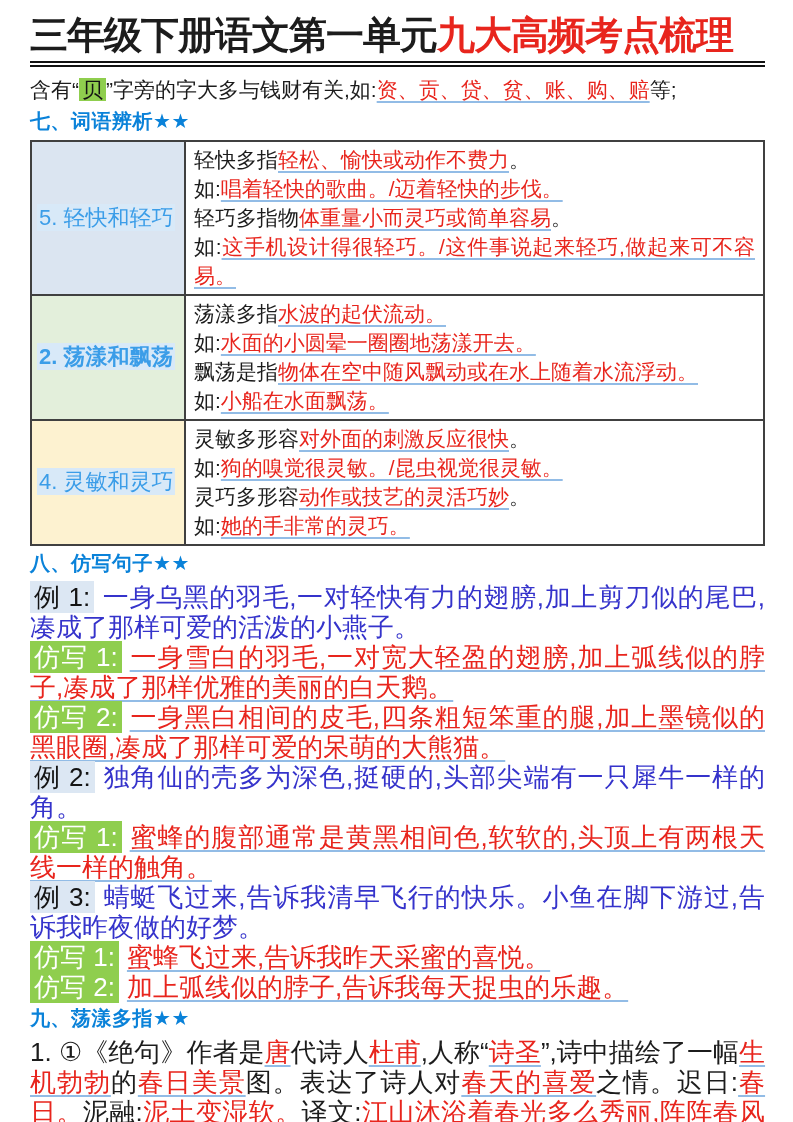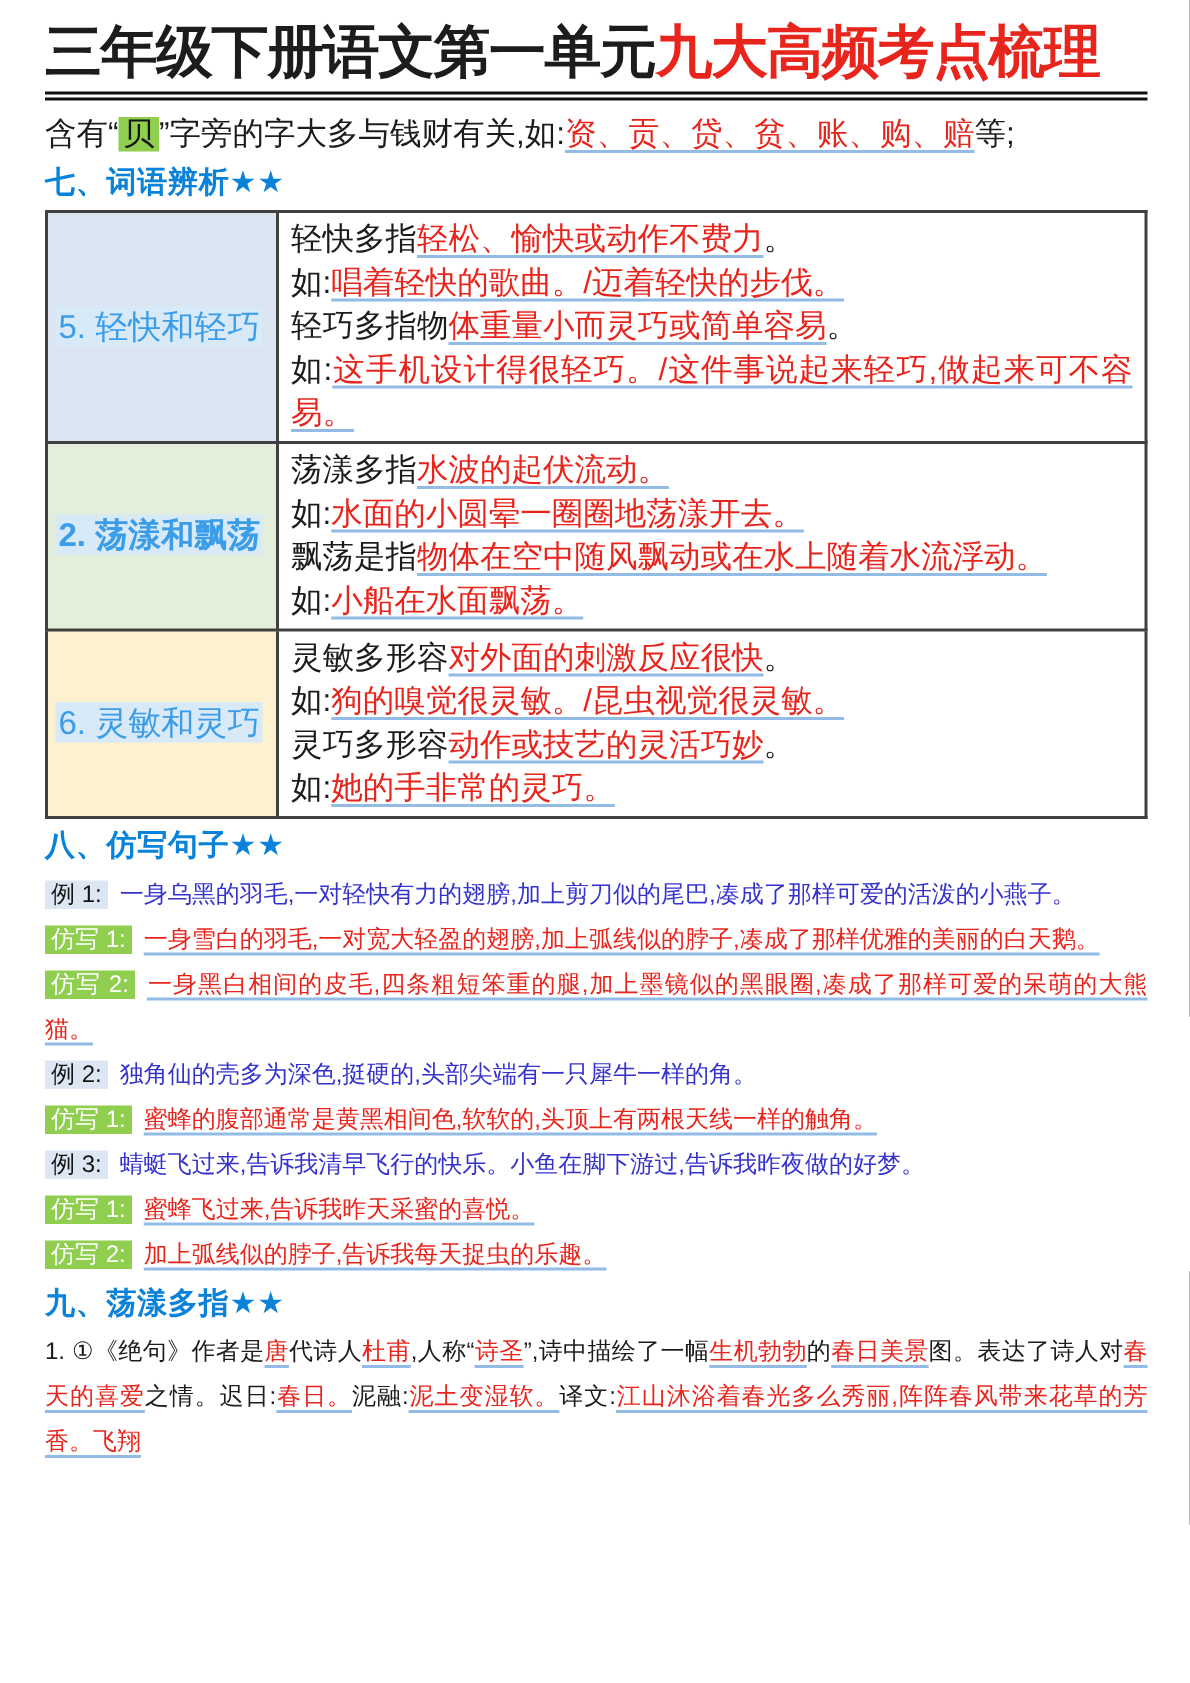--- a/index.html
+++ b/index.html
@@ -29,21 +29,21 @@
   .title .t-red{color:var(--red);}
   .rich{font-size:21px;line-height:29px;text-align:justify;}
   .intro{font-size:21px;line-height:30px;margin-bottom:2px;font-weight:500;}
   h2.sec{font-size:20px;color:var(--sec-blue);font-weight:bold;margin:3px 0 5px 0;letter-spacing:0.5px;}
   table.wtable{width:100%;border-collapse:collapse;margin:2px 0 4px 0;}
   table.wtable td{border:2px solid var(--border);}
   td.term-cell{width:154px;vertical-align:middle;padding-left:5px;}
   td.term-cell .term{color:var(--term-blue);background:var(--term-hl);font-size:22px;padding:1px 2px;}
   td.content-cell{background:#fff;padding:3px 8px 4px 8px;margin-top:39px;}
   td.content-cell p{margin:0;}
-  .para{font-size:16px;line-height:30px;margin:0;}
+  .para{font-size:26px;line-height:30px;margin:0;}
   .sg-k{color:#1c1c1c;}
   .sg-b{color:var(--body-blue);}
   .sg-r{color:var(--red);text-decoration:underline;text-decoration-color:var(--underline);text-decoration-thickness:2px;text-underline-offset:4px;}
   .sg-gh{background:var(--green);color:#141414;padding:0 3px;}
   .sg-lb{background:var(--label-blue);color:#141414;padding:1px 4px;margin-right:8px;}
   .sg-lg{background:var(--green);color:#fff;padding:1px 4px;margin-right:8px;}
 </style>
 </head>
 <body>
 
@@ -69,21 +69,21 @@
         <tr>
           <td class="term-cell" style="background: rgb(227, 239, 219); font-weight: bold;"><span class="term">2. 荡漾和飘荡</span></td>
           <td class="content-cell">
             <p class="rich"><span class="sg-k">荡漾多指</span><span class="sg-r">水波的起伏流动。</span></p>
             <p class="rich"><span class="sg-k">如:</span><span class="sg-r">水面的小圆晕一圈圈地荡漾开去。</span></p>
             <p class="rich"><span class="sg-k">飘荡是指</span><span class="sg-r">物体在空中随风飘动或在水上随着水流浮动。</span></p>
             <p class="rich"><span class="sg-k">如:</span><span class="sg-r">小船在水面飘荡。</span></p>
           </td>
         </tr>
         <tr>
-          <td class="term-cell" style="background: rgb(253, 242, 208);"><span class="term">6. 灵敏和灵巧</span></td>
+          <td class="term-cell" style="background: rgb(253, 242, 208);"><span class="term">4. 灵敏和灵巧</span></td>
           <td class="content-cell">
             <p class="rich"><span class="sg-k">灵敏多形容</span><span class="sg-r">对外面的刺激反应很快</span><span class="sg-k">。</span></p>
             <p class="rich"><span class="sg-k">如:</span><span class="sg-r">狗的嗅觉很灵敏。/昆虫视觉很灵敏。</span></p>
             <p class="rich"><span class="sg-k">灵巧多形容</span><span class="sg-r">动作或技艺的灵活巧妙</span><span class="sg-k">。</span></p>
             <p class="rich"><span class="sg-k">如:</span><span class="sg-r">她的手非常的灵巧。</span></p>
           </td>
         </tr>
       </tbody>
   </table>
 

